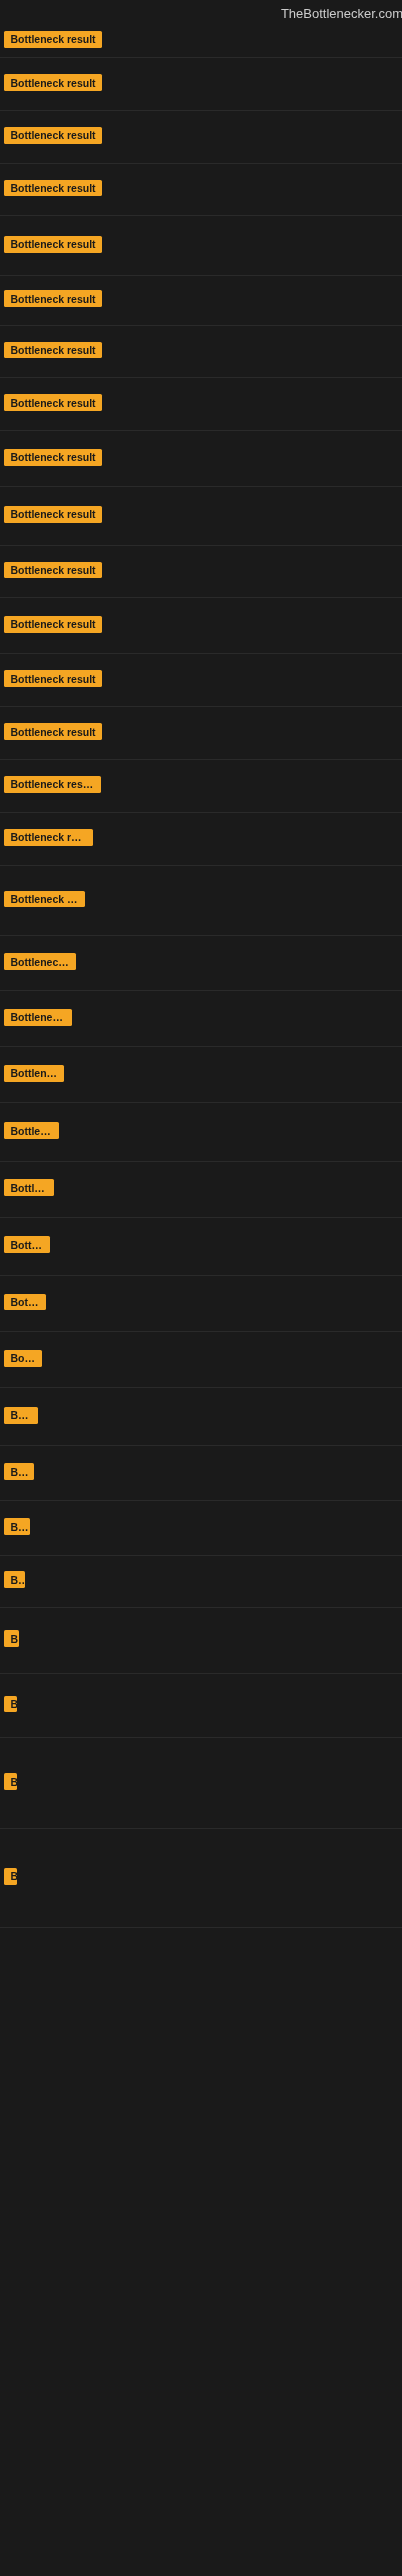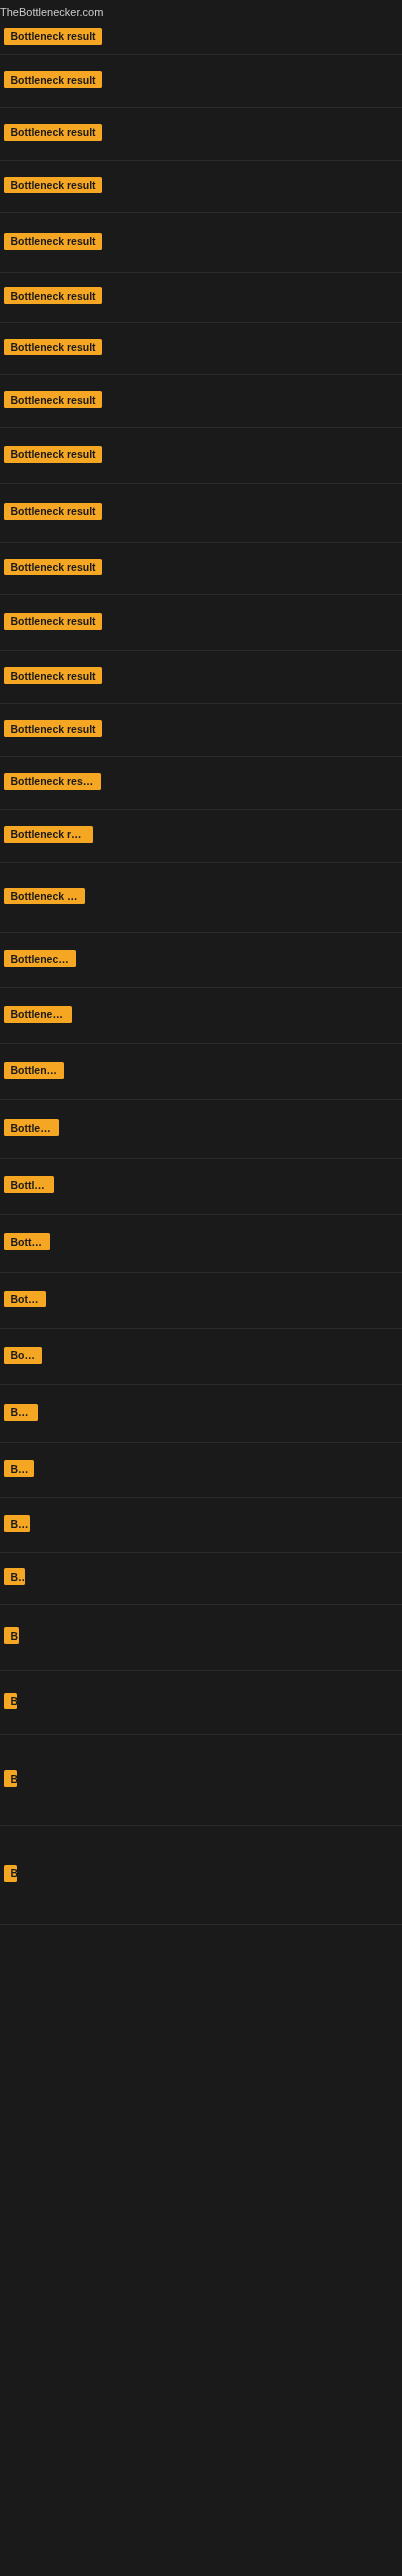--- a/index.html
+++ b/index.html
@@ -10,24 +10,24 @@
 
     body {
       width: 403px;
       min-height: 2576px;
       background-color: #1a1a1a;
       font-family: Arial, sans-serif;
       position: relative;
     }
 
     .site-header {
-      text-align: left;
+      text-align: right;
       padding: 6.4px 0 3.2px 0;
       color: #cccccc;
-      font-size: 11px;
+      font-size: 13px;
       font-weight: normal;
     }
 
     .bottleneck-badge {
       display: inline-block;
       background-color: #f5a623;
       color: #1a1a1a;
       font-size: 10.5px;
       font-weight: bold;
       padding: 2.4px 6.4px;

